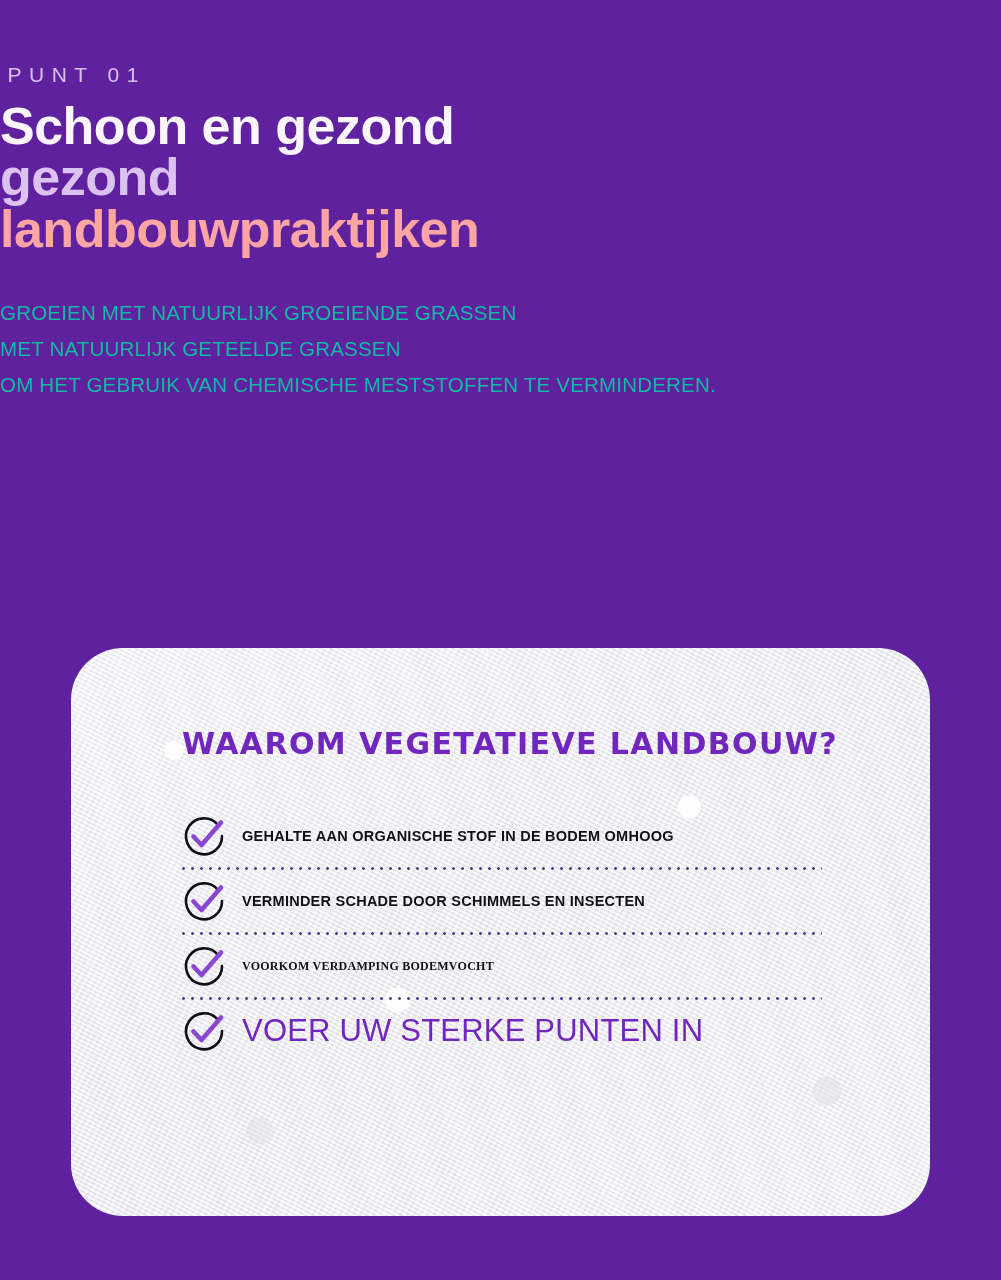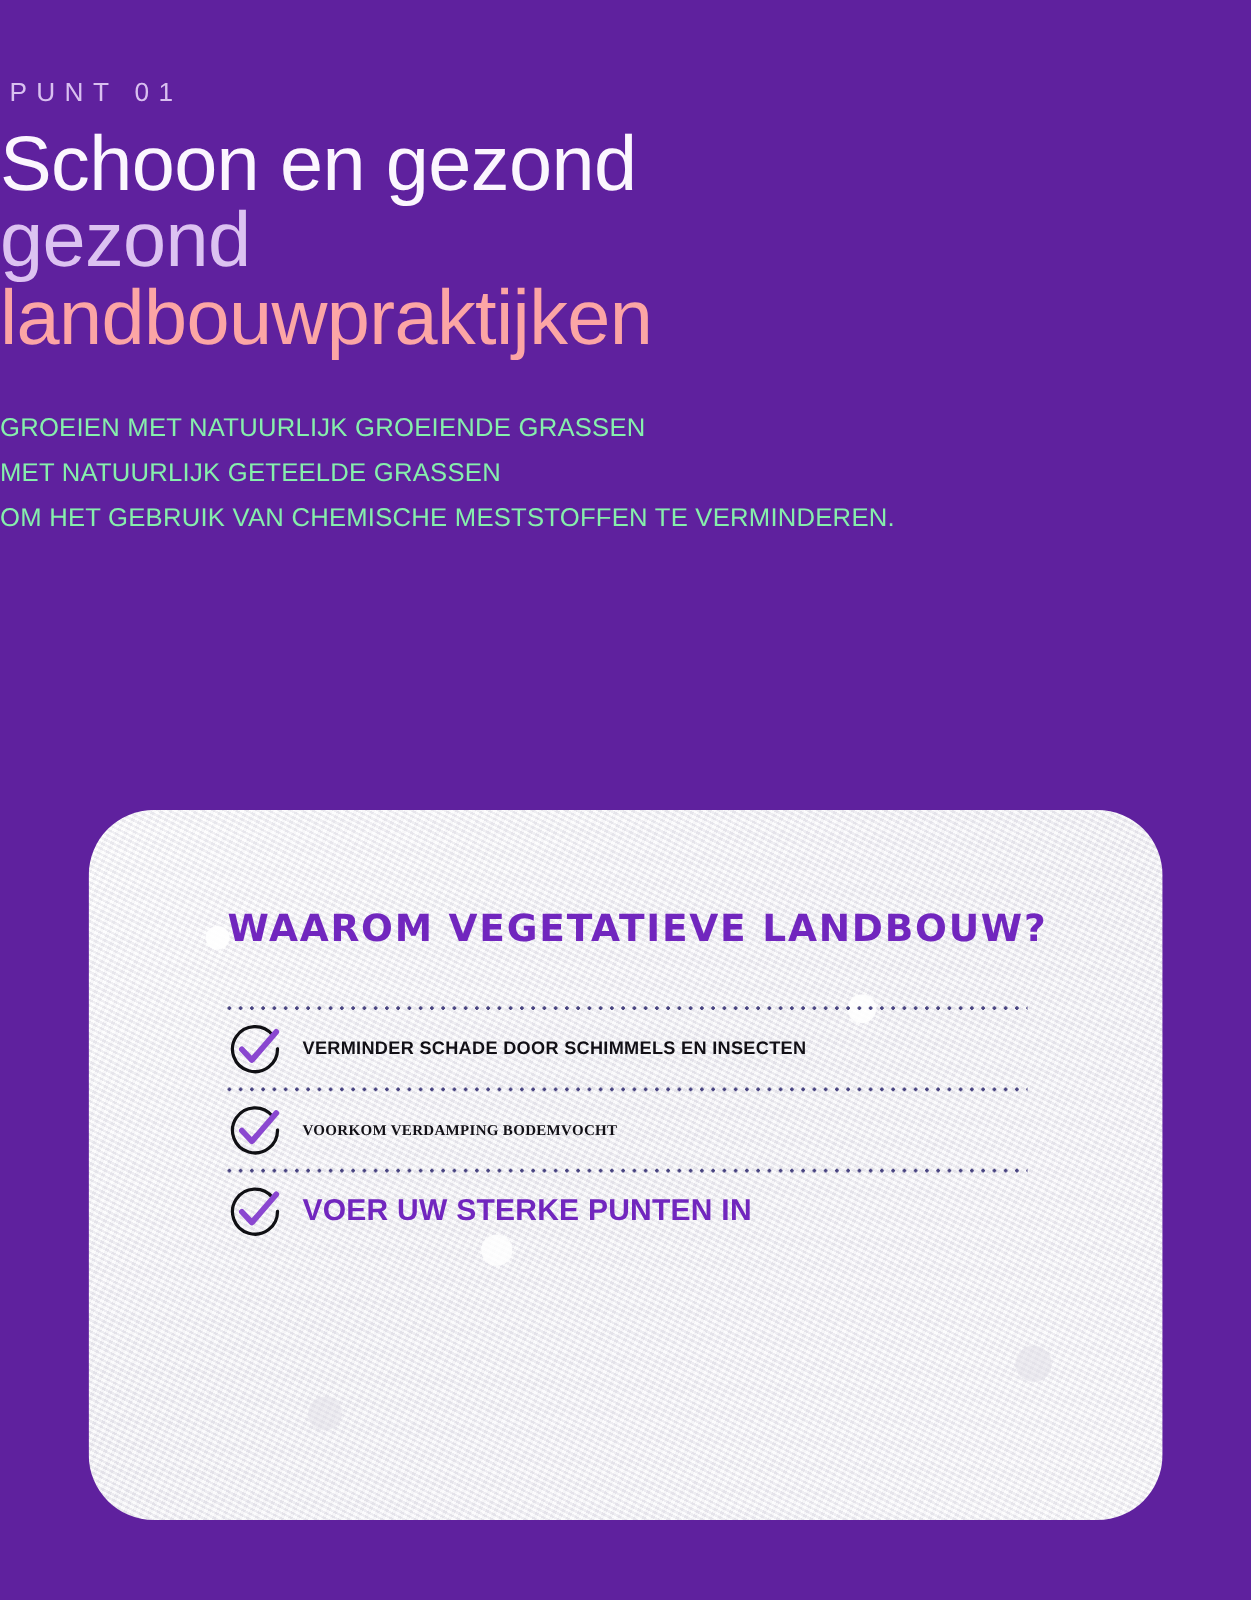--- a/index.html
+++ b/index.html
@@ -33,32 +33,32 @@
   .eyebrow {
     font-size: 21px;
     letter-spacing: 7.5px;
     color: #D9C0F0;
     font-weight: 500;
     text-indent: 7.5px;
   }
 
   .headline {
     margin-top: 14px;
-    font-size: 62px;
-    font-weight: 400;
+    font-size: 52px;
+    font-weight: 700;
     line-height: 0.99;
     letter-spacing: -0.5px;
   }
   .headline .line-a { color: #FBF6FE; display:block; }
   .headline .line-b { color: #DCC2F1; display:block; }
   .headline .line-c { color: #fca5a5; display:block; }
 
   .subtitle {
     margin-top: 40px;
-    color: #86efac;
+    color: #14b8a6;
     font-size: 20.5px;
     line-height: 1.75;
     letter-spacing: 0.2px;
     font-weight: 400;
   }
   .subtitle span { display:block; }
 
   
   .card {
     position: absolute;
@@ -105,21 +105,21 @@
   .check-icon { flex: 0 0 auto; width: 48px; height: 48px; display:block; }
 
   .check-label {
     font-family: "Liberation Sans", sans-serif;
     color: #121016;
     letter-spacing: 0.25px;
   }
   .row-0 .check-label { font-size: 14.5px; font-weight: 600; }
   .row-1 .check-label { font-size: 14.5px; font-weight: 600; }
   .row-2 .check-label { font-size: 12px;   font-weight: 600; font-family: Liberation Serif, serif; }
-  .row-3 .check-label { font-size: 24px;   font-weight: 700; color: #7126BE; letter-spacing: 0.2px; }
+  .row-3 .check-label { font-size: 31px;   font-weight: 400; color: #7126BE; letter-spacing: 0.2px; }
 
   .divider {
     height: 3px;
     margin: 0 -1px;
     background-image: radial-gradient(circle, #3A3576 0 1.2px, rgba(0,0,0,0) 1.6px);
     background-size: 9px 3px;
     background-repeat: repeat-x;
     background-position: left center;
     opacity: 0.92;
   }
@@ -146,20 +146,29 @@
     </div>
   </div>
 
   <div class="card">
     <div class="card-inner">
 
       <div class="card-title">WAAROM VEGETATIEVE LANDBOUW?</div>
 
       <div class="checklist">
 
+        <div class="check-row row-0">
+          <span class="check-icon-wrap">
+            <svg class="check-icon" viewBox="0 0 48 48" aria-hidden="true">
+              <path d="M38 13 A18 18 0 1 0 42 24" fill="none" stroke="#101014" stroke-width="2.6" stroke-linecap="round"></path>
+              <path d="M13.5 24.5 L21.5 33 L41 10.5" fill="none" stroke="#8A47D0" stroke-width="4.6" stroke-linecap="round" stroke-linejoin="round"></path>
+            </svg>
+          </span>
+          <span class="check-label">GEHALTE AAN ORGANISCHE STOF IN DE BODEM OMHOOG</span>
+        </div>
 
         <div class="divider"></div>
 
         <div class="check-row row-1">
           <span class="check-icon-wrap">
             <svg class="check-icon" viewBox="0 0 48 48" aria-hidden="true">
               <path d="M38 13 A18 18 0 1 0 42 24" fill="none" stroke="#101014" stroke-width="2.6" stroke-linecap="round"></path>
               <path d="M13.5 24.5 L21.5 33 L41 10.5" fill="none" stroke="#8A47D0" stroke-width="4.6" stroke-linecap="round" stroke-linejoin="round"></path>
             </svg>
           </span>

